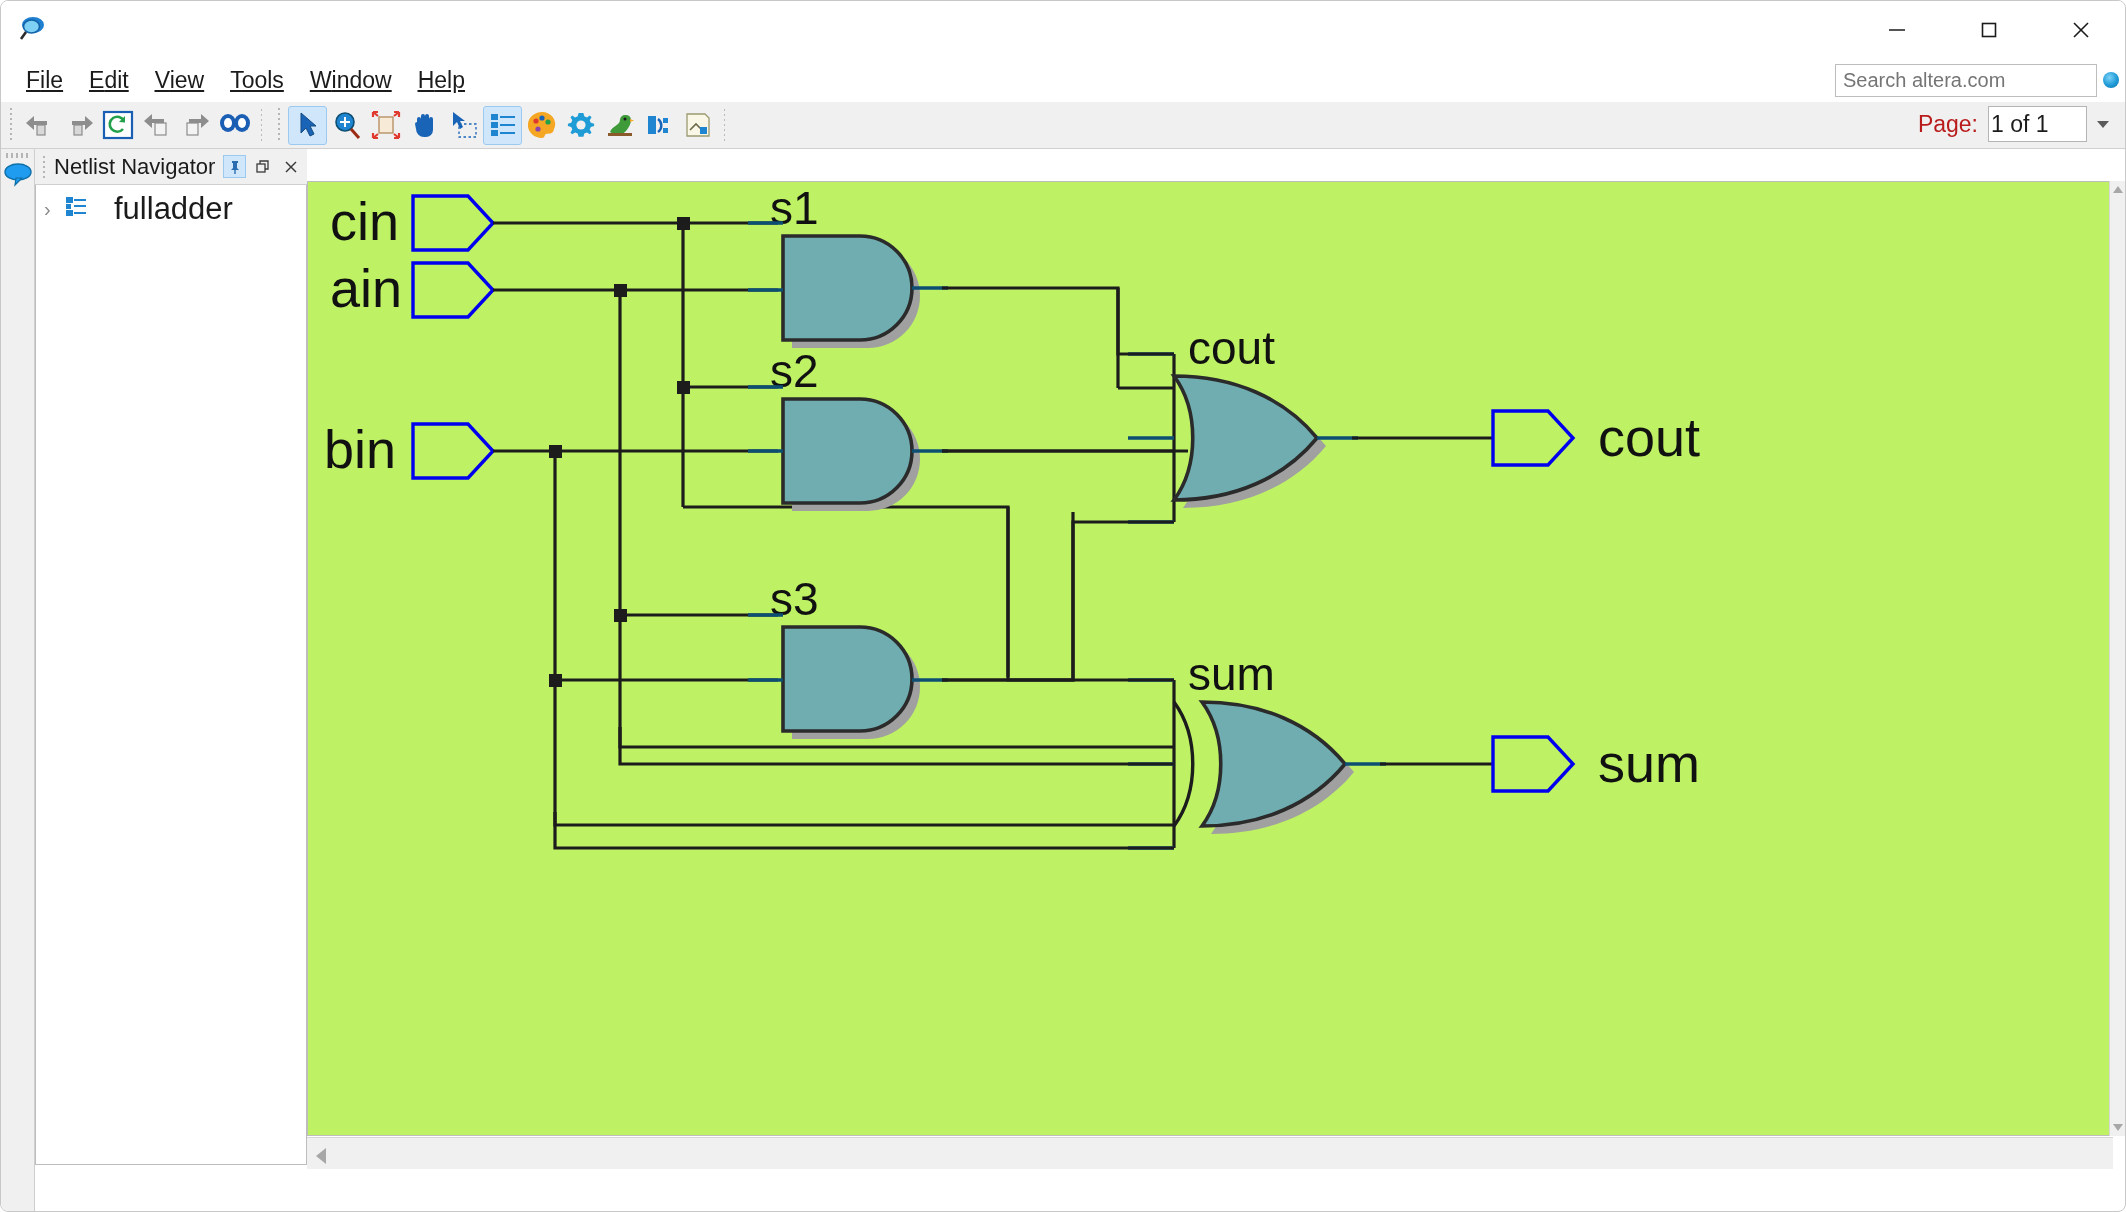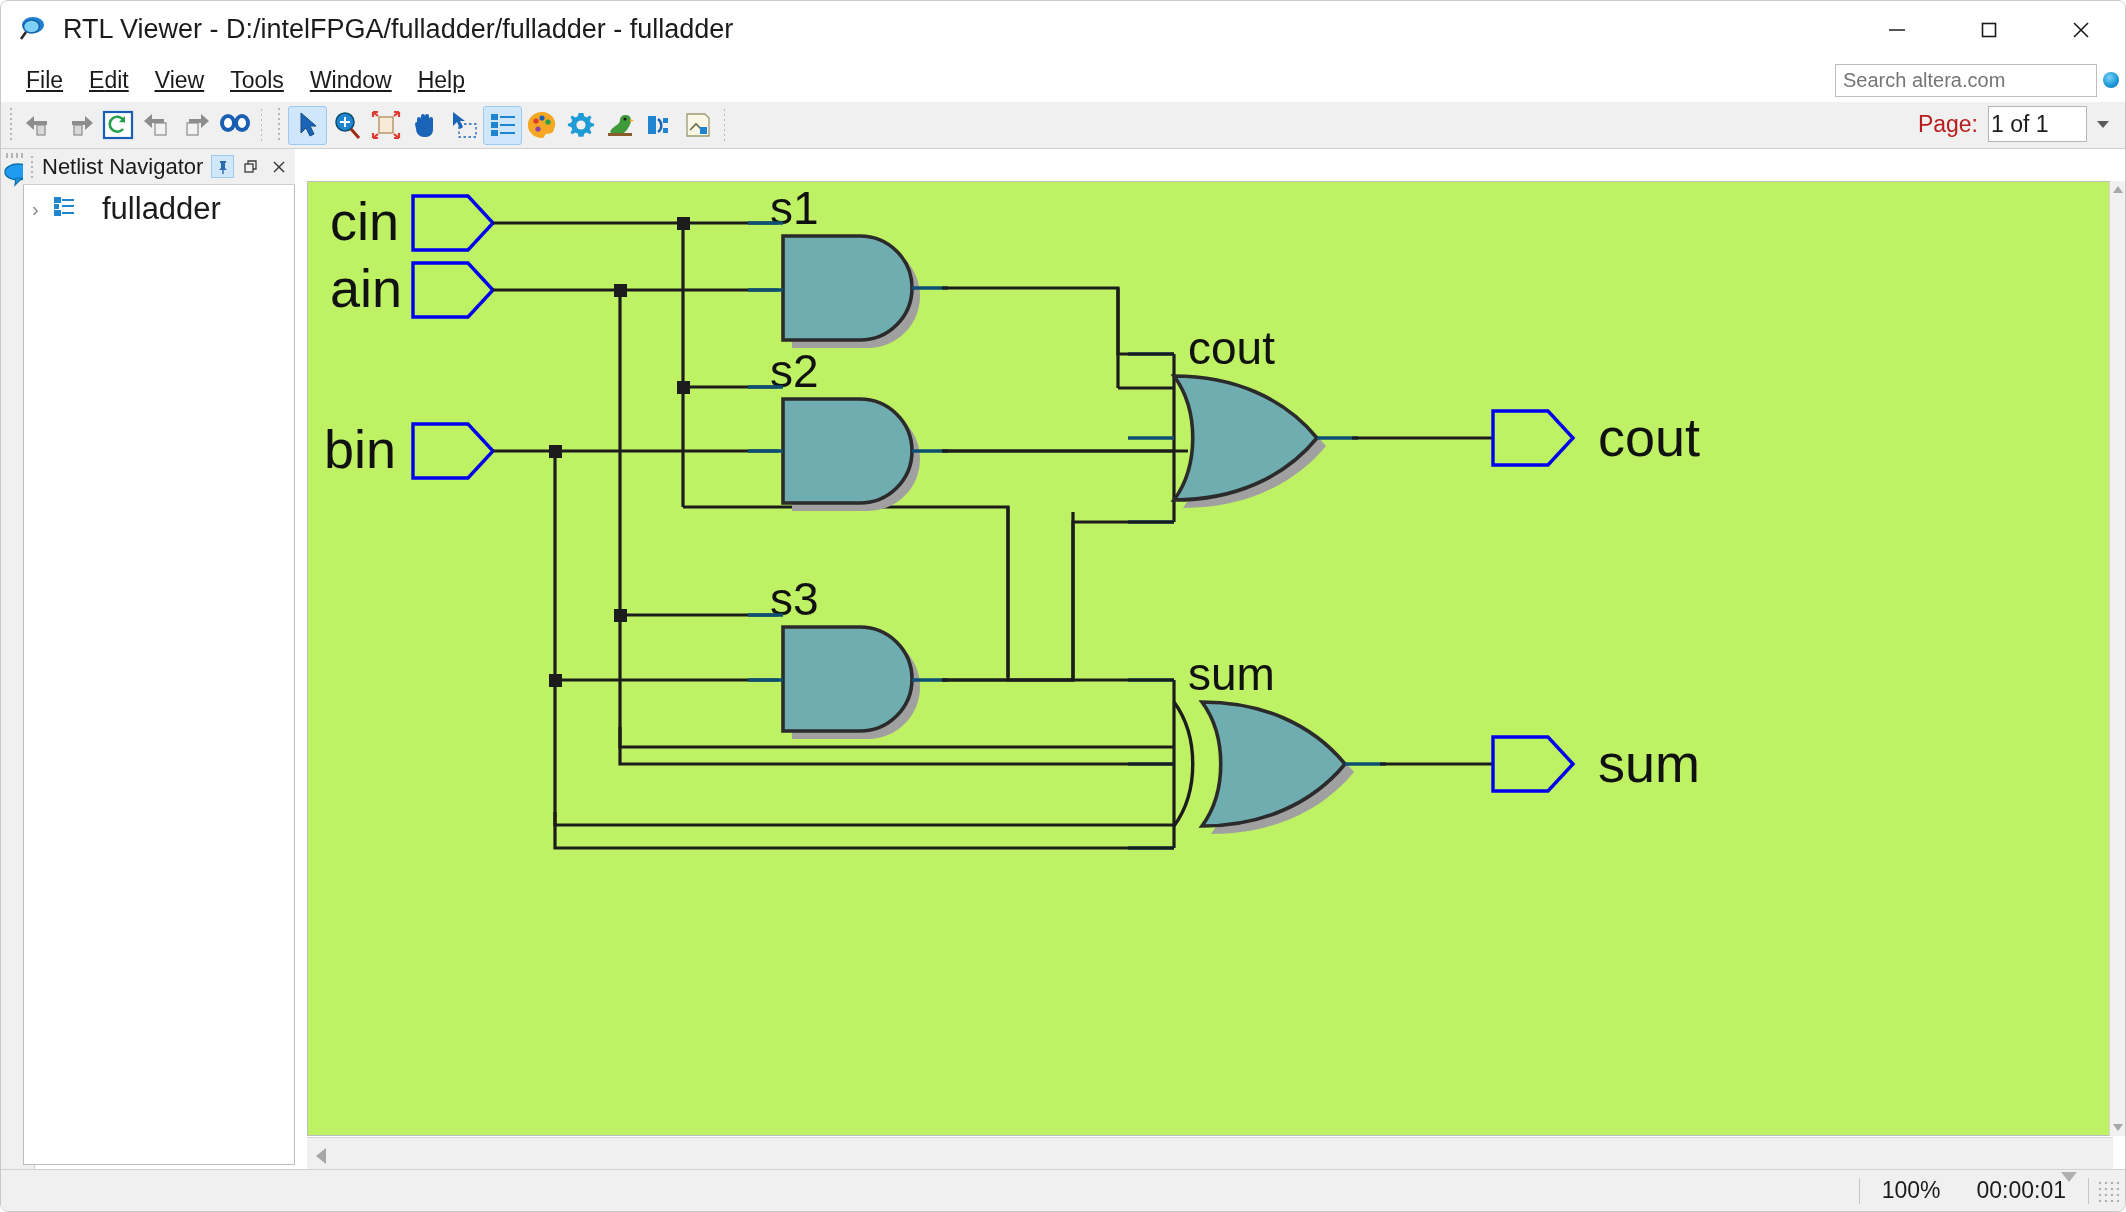--- a/index.html
+++ b/index.html
@@ -88,21 +88,21 @@
   
   .dockstrip {
     position: absolute; left: 0; top: 148px; width: 34px; height: 1063px;
     background: #f0f0f0; border-right: 1px solid #cfcfcf;
   }
   .dockgrip { position: absolute; left: 5px; top: 4px; width: 24px; height: 5px;
     background-image: repeating-linear-gradient(to right, #b5b5b5 0 2px, transparent 2px 5px); }
 
   
   .navpanel {
-    position: absolute; left: 22px; top: 148px; width: 272px; height: 1016px;
+    position: absolute; left: 34px; top: 148px; width: 272px; height: 1016px;
     background: #ffffff;
   }
   .navheader {
     position: relative; height: 36px; background: #f0f0f0;
     border-bottom: 1px solid #cfcfcf; display: flex; align-items: center;
   }
   .navgrip { width: 10px; height: 22px; margin: 0 2px 0 5px;
     background-image: repeating-linear-gradient(to bottom, #b5b5b5 0 2px, transparent 2px 5px);
     background-size: 2px 100%; background-repeat: no-repeat; background-position: 3px 0; }
   .navtitle { font-size: 22px; color: #1b1b1b; margin-left: 2px; white-space: nowrap; }
@@ -187,21 +187,20 @@
 <div class="app">
 
   <div class="titlebar">
     <div class="title-icon">
       <svg width="34" height="34" viewBox="0 0 34 34">
         <ellipse cx="16" cy="12" rx="11" ry="8" fill="#1f7fd0"></ellipse>
         <ellipse cx="14.5" cy="13.5" rx="8" ry="6.5" fill="#7ed0f5" stroke="#1263a8" stroke-width="1.6"></ellipse>
         <line x1="9" y1="19" x2="4" y2="26" stroke="#2b2b2b" stroke-width="2.6"></line>
       </svg>
     </div>
-    <div class="title-text">RTL Viewer - D:/intelFPGA/fulladder/fulladder - fulladder</div>
     <div class="wincontrols">
       <div class="wbtn">
         <svg width="22" height="22" viewBox="0 0 22 22">
             <line x1="3" y1="11" x2="19" y2="11" stroke="#1b1b1b" stroke-width="1.6"></line>
           </svg>
       </div>
       <div class="wbtn">
         <svg width="22" height="22" viewBox="0 0 22 22">
             <rect x="4.5" y="4.5" width="13" height="13" fill="none" stroke="#1b1b1b" stroke-width="1.6"></rect>
           </svg>
@@ -540,22 +539,14 @@
 
   <div class="vscroll">
     <div class="sarrow-up"></div>
     <div class="sarrow-dn"></div>
   </div>
 
   <div class="hscroll">
     <div class="sarrow-l"></div>
   </div>
 
-  <div class="statusbar">
-    <div class="st-tri"></div>
-    <div class="st-sep"></div>
-    <div class="st-item">100%</div>
-    <div class="st-item">00:00:01</div>
-    <div class="st-sep"></div>
-    <div class="st-grip"></div>
-  </div>
 
 </div>
 
 </body></html>

